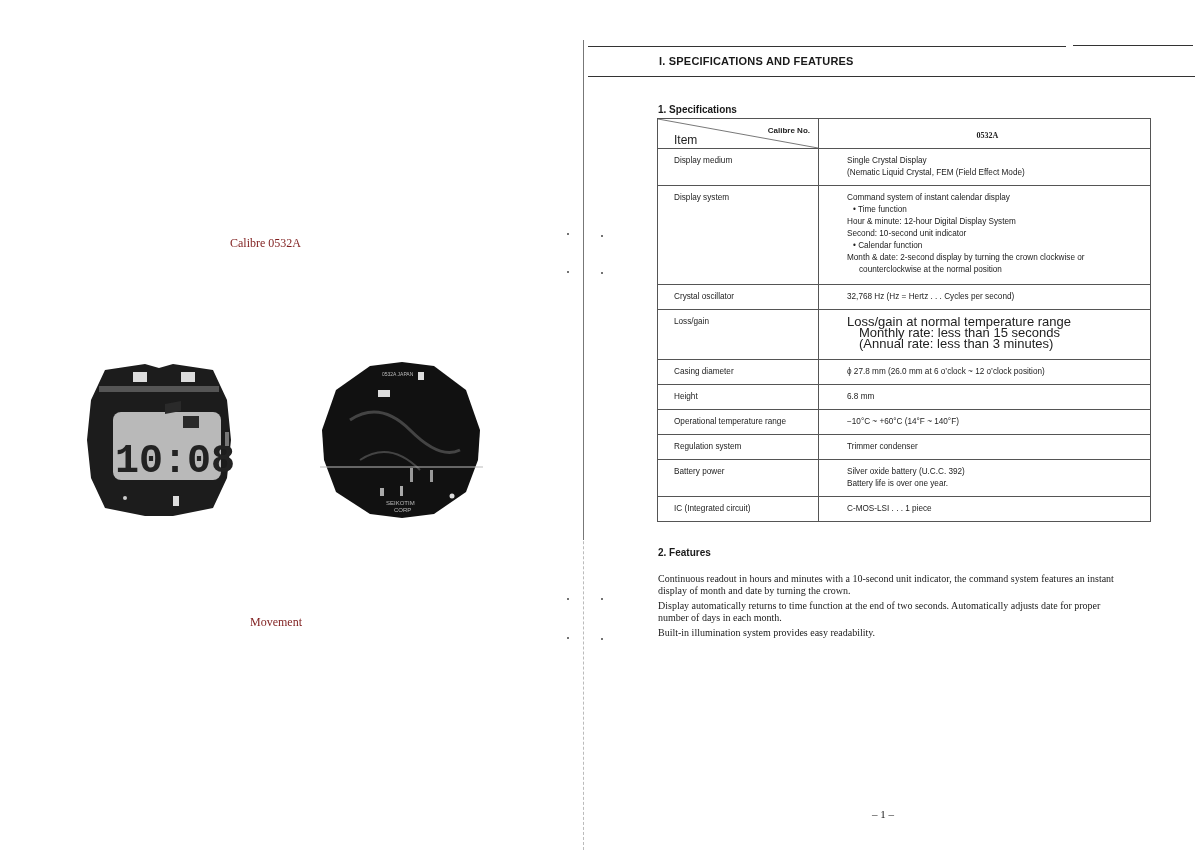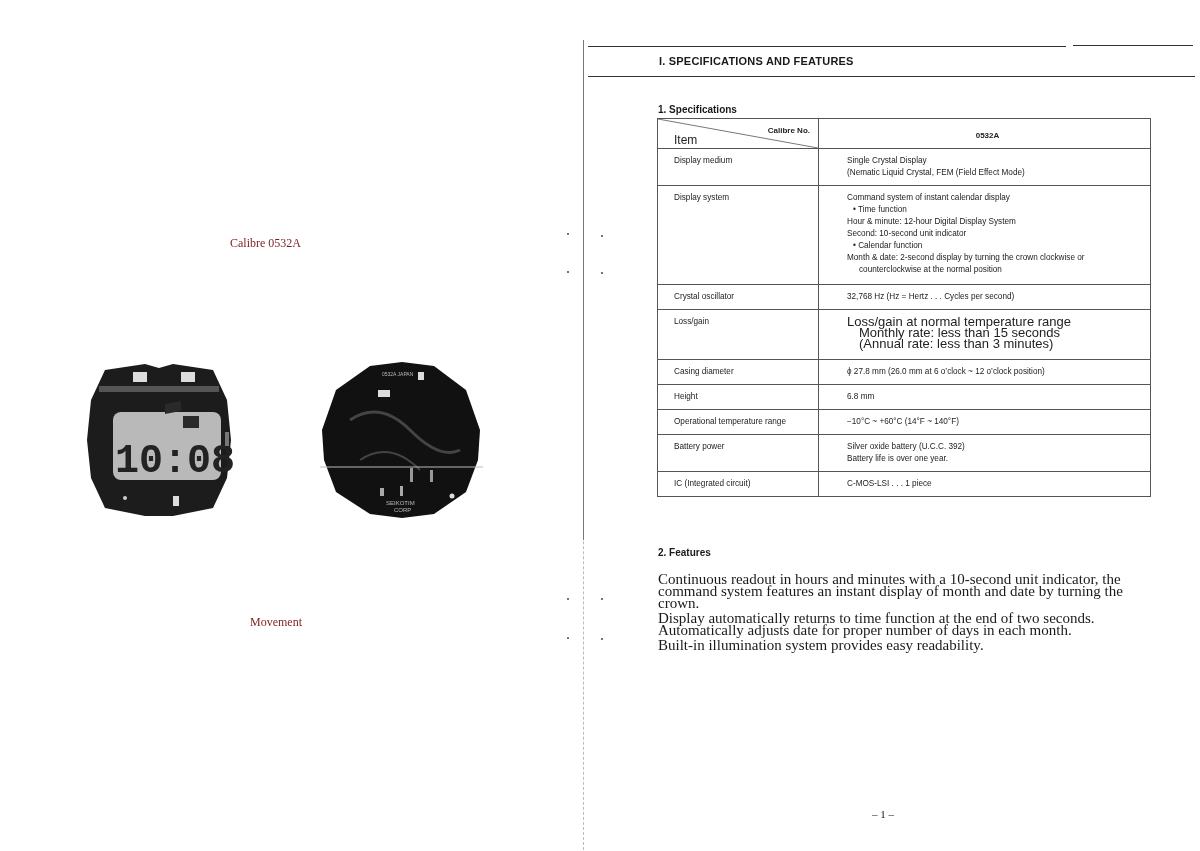--- a/index.html
+++ b/index.html
@@ -25,25 +25,25 @@
     position: absolute; left: 657px; top: 118px; width: 494px; border-collapse: collapse;
     font-size: 8.2px; color: #222;
   }
   table.spec td { border: 1px solid #555; vertical-align: top; padding: 6px 10px 6px 16px; line-height: 12px; }
   table.spec td.c1 { width: 134px; }
   table.spec td.c2 { padding-left: 28px; }
   .hdr-cell { position: relative; height: 17px; }
   .hdr-item { position: absolute; left: 16px; bottom: 2px; font-weight: normal; font-size: 12px; }
   .hdr-cal { position: absolute; right: 8px; top: 0px; font-weight: bold; font-size: 8px; }
   .diag { position: absolute; left: 0; top: 0; width: 100%; height: 100%; }
-  .hdr-val { text-align: center; font-weight: bold; font-size: 8px; padding-top: 11px !important; }
+  .hdr-val { text-align: center; font-weight: bold; font-size: 8px; padding-top: 11px !important; font-family: Liberation Serif, serif; }
   .ind { padding-left: 12px; }
   .ind2 { padding-left: 6px; }
   
-  .feat-p { font-family: "Liberation Serif", serif; font-size: 15px; line-height: 12px; margin: 0 13px 3px 0; width: 470px; }
+  .feat-p { font-family: "Liberation Serif", serif; font-size: 10px; line-height: 12px; margin: 0 13px 3px 0; width: 470px; }
   .page-num { left: 872px; top: 808px; font-size: 11px; font-family: "Liberation Serif", serif; }
   
   .watch1 { left: 85px; top: 360px; width: 148px; height: 158px; }
   .watch2 { left: 320px; top: 360px; width: 163px; height: 160px; }
 </style>
 </head>
 <body>
 
 <div class="abs gutter-line"></div>
 <div class="abs gutter-solid"></div>
@@ -159,20 +159,26 @@
           <div>6.8 mm</div>
         </td>
   </tr>
   <tr>
     <td class="c1">Operational temperature range</td>
     <td class="c2">
           <div>−10°C ~ +60°C (14°F ~ 140°F)</div>
         </td>
   </tr>
   <tr>
+    <td class="c1">Regulation system</td>
+    <td class="c2">
+          <div>Trimmer condenser</div>
+        </td>
+  </tr>
+  <tr>
     <td class="c1">Battery power</td>
     <td class="c2">
       <div>Silver oxide battery (U.C.C. 392)</div>
       <div>Battery life is over one year.</div>
     </td>
   </tr>
   <tr>
     <td class="c1">IC (Integrated circuit)</td>
     <td class="c2">
           <div>C-MOS-LSI . . . 1 piece</div>

